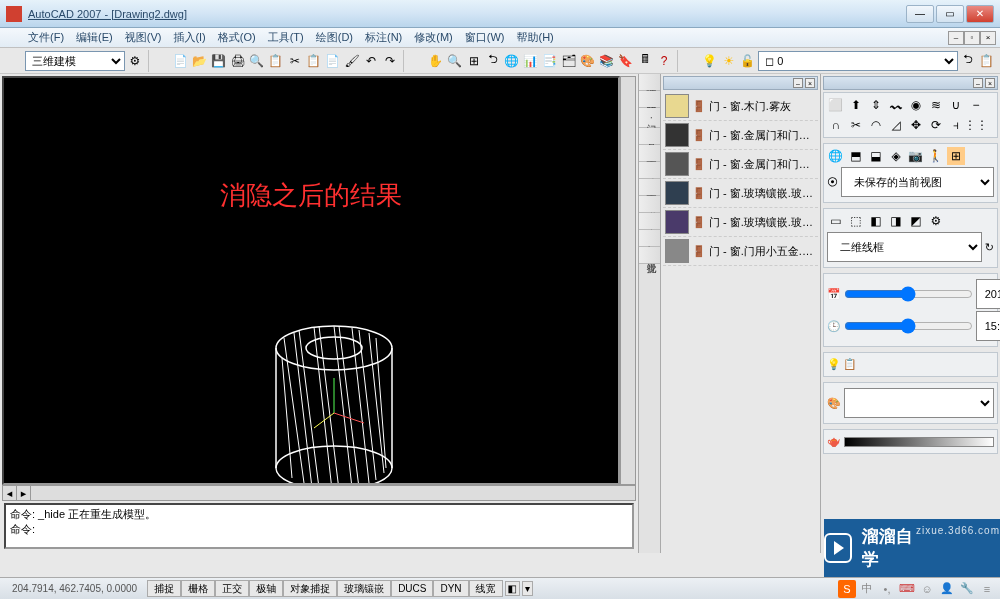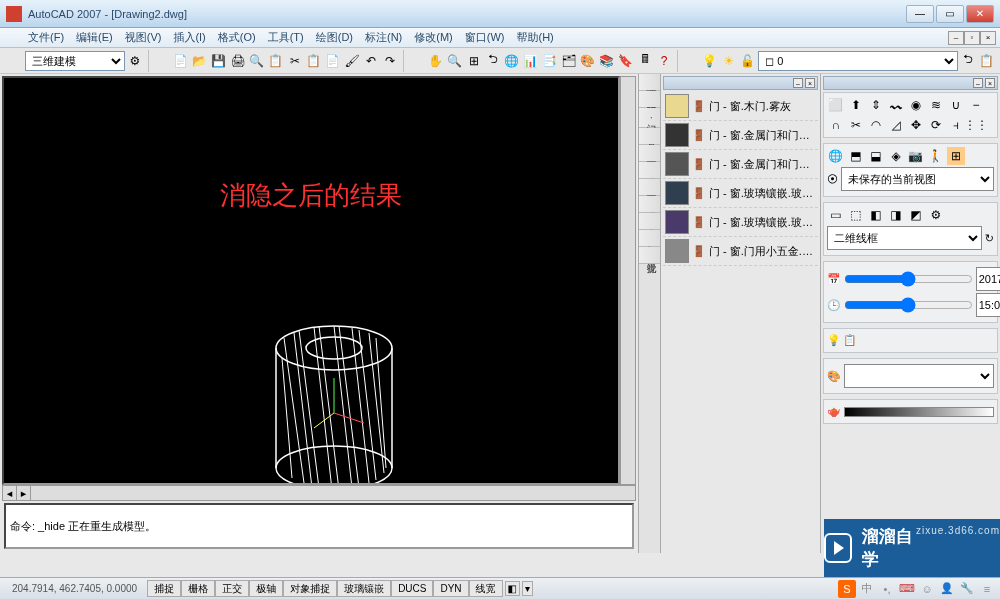--- a/index.html
+++ b/index.html
@@ -1,21 +1,21 @@
 <!DOCTYPE html>
 <html><head>
 <meta charset="utf-8">
 <style>
 * { margin: 0; padding: 0; box-sizing: border-box; font-family: "Microsoft YaHei", SimSun, Arial, sans-serif; font-size: 11px; }
 body { width: 1000px; height: 599px; background: #e8e8e8; overflow: hidden; position: relative; }
 
 
 .titlebar { height: 28px; background: linear-gradient(to bottom, #e6f2fa 0%, #d3e5f5 50%, #bad5ec 100%); display: flex; align-items: center; padding: 0 6px; border-bottom: 1px solid #8aa8c0; }
 .titlebar .app-icon { width: 16px; height: 16px; background: #d04030; margin-right: 6px; }
-.titlebar .title { color: #2a4a6a; flex: 1; }
+.titlebar .title { color: #2a4a6a; flex: 1; text-decoration: underline; }
 .win-controls { display: flex; gap: 2px; }
 .win-btn { width: 28px; height: 18px; border: 1px solid #9bb3c8; background: linear-gradient(to bottom,#f2f7fc,#d2e2f0); border-radius: 2px; display: flex; align-items: center; justify-content: center; font-size: 10px; cursor: pointer; }
 .win-btn.close { background: linear-gradient(to bottom,#e98a82,#d04030); color: #fff; }
 
 
 .menubar { height: 20px; background: linear-gradient(to bottom,#f4f8fc,#e2ecf5); display: flex; align-items: center; padding: 4px 4px; border-bottom: 1px solid #c0c0c0; position: relative; }
 .menubar .menu-item { padding: 2px 6px; color: #2a4a6a; cursor: pointer; }
 .menubar .sub-win-controls { position: absolute; right: 4px; display: flex; gap: 0; }
 .menubar .sub-win-controls .sbtn { width: 16px; height: 14px; border: 1px solid #999; background: #eee; font-size: 8px; display: flex; align-items: center; justify-content: center; cursor: pointer; }
 
@@ -29,21 +29,21 @@
 .main-area { display: flex; height: calc(100% - 120px); }
 .viewport-wrap { flex: 1; display: flex; flex-direction: column; background: #e8e8e8; padding: 2px; }
 .viewport { flex: 1; background: #000; border: 2px inset #999; position: relative; overflow: hidden; }
 .viewport .overlay-text { position: absolute; top: 100px; left: 50%; transform: translateX(-50%); color: #ff3030; font-size: 26px; font-family: "KaiTi", "STKaiti", serif; white-space: nowrap; }
 .viewport .cylinder { position: absolute; left: 260px; top: 240px; }
 .scrollbar-v { width: 16px; background: #ddd; border: 1px solid #999; }
 .scrollbar-h { height: 16px; background: #ddd; border: 1px solid #999; display: flex; }
 
 
 .command-area { height: 46px; background: #fff; border: 2px inset #999; margin: 2px; padding: 2px 4px; font-family: SimSun, monospace; font-size: 12px; color: #000; overflow: hidden; }
-.command-area .cmd-line { white-space: nowrap; margin-top: 12px; }
+.command-area .cmd-line { white-space: nowrap; }
 
 
 .statusbar { position: absolute; bottom: 0; left: 0; right: 0; height: 22px; background: linear-gradient(to bottom,#ecf0f4,#d8dfe6); display: flex; align-items: center; padding: 0 4px; border-top: 1px solid #aaa; gap: 2px; }
 .statusbar .coords { color: #555; padding: 0 8px; font-size: 10px; }
 .statusbar .status-btn { padding: 2px 6px; border: 1px solid #aaa; background: #e8e8e8; font-size: 10px; cursor: pointer; }
 .statusbar .tray { margin-left: auto; display: flex; gap: 2px; align-items: center; }
 .tray-icon { width: 18px; height: 18px; border-radius: 2px; display: flex; align-items: center; justify-content: center; font-size: 11px; }
 
 
 .watermark { position: absolute; right: 0; bottom: 22px; width: 176px; height: 58px; background: #1a5d99; color: #fff; display: flex; align-items: center; justify-content: center; gap: 10px; z-index: 100; }
@@ -61,21 +61,21 @@
 .mat-row { display: flex; align-items: center; gap: 4px; padding: 2px; border-bottom: 1px dashed #ccc; cursor: pointer; }
 .mat-swatch { width: 24px; height: 24px; border: 1px solid #888; flex-shrink: 0; }
 .mat-icon { width: 12px; display: flex; justify-content: center; color: #555; }
 .mat-label { font-size: 11px; white-space: nowrap; overflow: hidden; text-overflow: ellipsis; }
 
 
 .panel-section { background: #eef0f2; border: 1px solid #c0c8d0; padding: 3px; margin-bottom: 3px; }
 .icon-grid { display: flex; flex-wrap: wrap; gap: 2px; }
 .icon-grid .ig { width: 18px; height: 18px; border: 1px solid transparent; display: flex; align-items: center; justify-content: center; cursor: pointer; font-size: 12px; }
 .panel-row { display: flex; align-items: center; gap: 3px; margin: 2px 0; }
-.panel-row select, .panel-row input[type=text] { flex: 1; height: 24px; border: 1px solid #888; font-size: 11px; padding: 0 2px; background: #fff; }
+.panel-row select, .panel-row input[type=text] { flex: 1; height: 30px; border: 1px solid #888; font-size: 11px; padding: 0 8px; background: #fff; }
 .small-input { width: 58px !important; flex: none !important; }
 .slider { flex: 1; height: 14px; }
 
 
 .side-tabs { width: 22px; background: #e2e2e2; display: flex; flex-direction: column; border-left: 1px solid #aaa; }
 .side-tab { writing-mode: vertical-rl; padding: 8px 2px; border-bottom: 1px solid #bbb; font-size: 10px; color: #444; cursor: pointer; text-align: center; background: linear-gradient(to right,#eee,#ddd); }
 
 svg { display: block; }
 </style>
 </head>

